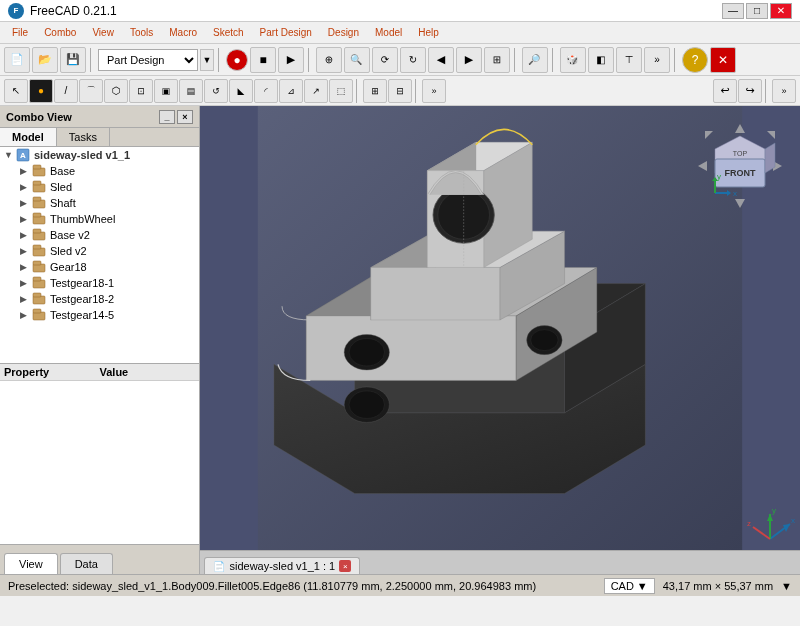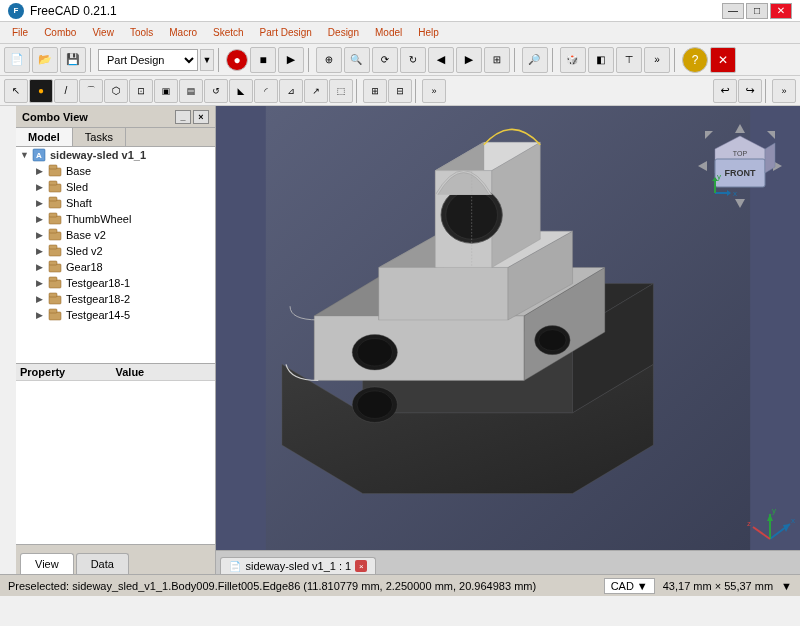--- a/index.html
+++ b/index.html
@@ -77,21 +77,20 @@
     .tb2-btn {
       width: 24px; height: 24px; background: #e8e8e8; border: 1px solid #c0c0c0;
       display: flex; align-items: center; justify-content: center; cursor: pointer; font-size: 10px;
       border-radius: 2px;
     }
 
     
     #main-area {
       display: flex;
       height: calc(626px - 22px - 22px - 32px - 30px - 30px - 22px);
-      padding-left: 16px;
     }
 
     
     #left-panel {
       width: 200px;
       background: #f5f5f5;
       border-right: 1px solid #aaa;
       display: flex;
       flex-direction: column;
     }

